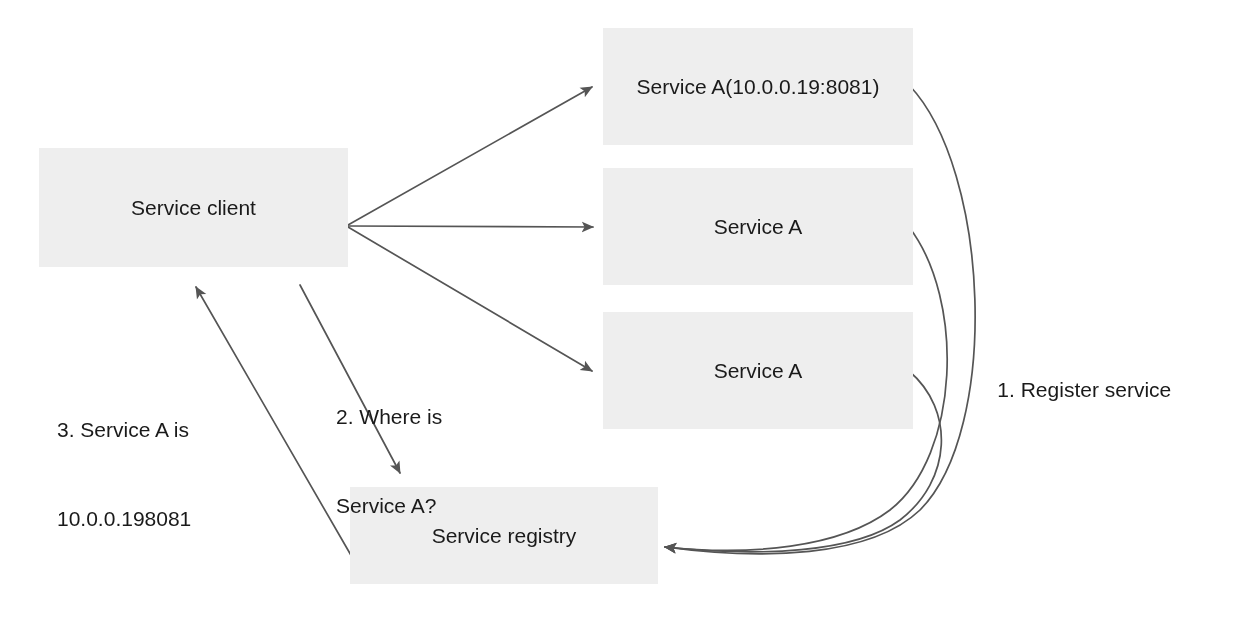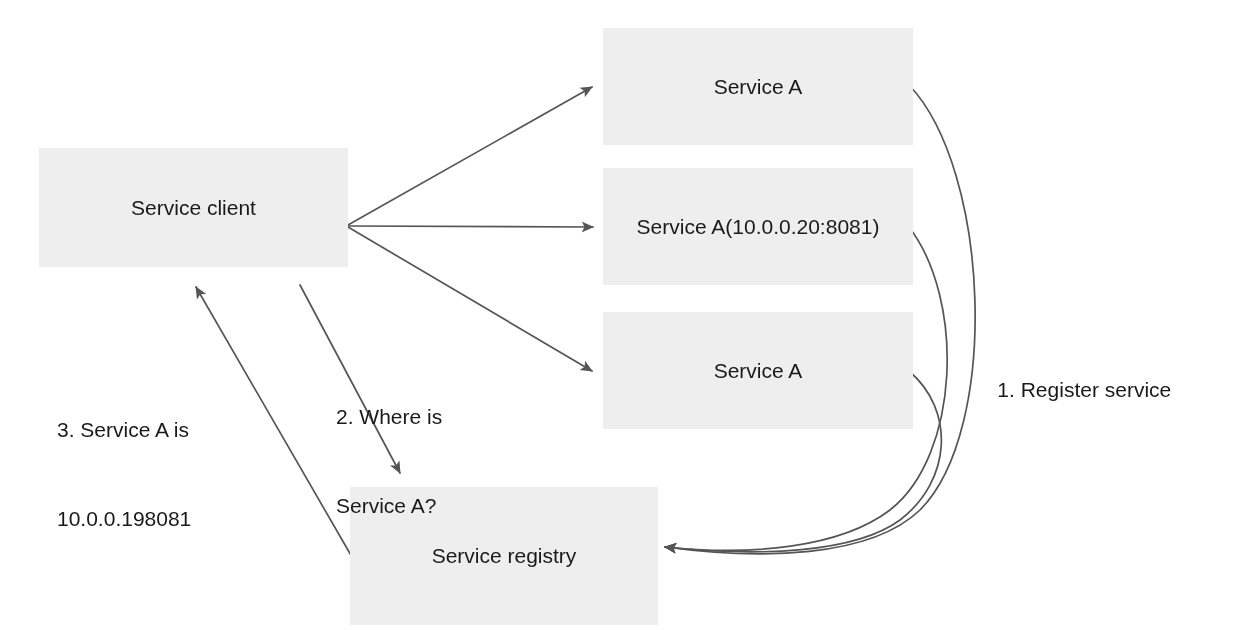--- a/index.html
+++ b/index.html
@@ -47,21 +47,21 @@
     font-size: 21px;
     line-height: 1.42;
     color: #1a1a1a;
     white-space: pre;
   }
   
   #node-client   { left: 39px;  top: 148px; width: 309px; height: 119px; }
   #node-svc-1    { left: 603px; top: 28px;  width: 310px; height: 117px; }
   #node-svc-2    { left: 603px; top: 168px; width: 310px; height: 117px; }
   #node-svc-3    { left: 603px; top: 312px; width: 310px; height: 117px; }
-  #node-registry { left: 350px; top: 487px; width: 308px; height: 138px; }
+  #node-registry { left: 350px; top: 487px; width: 308px; height: 97px; }
 
   #cap-register { left: 974px; top: 345px; }
   #cap-where    { left: 336px; top: 342px; }
   #cap-located  { left: 57px;  top: 355px; }
 </style>
 </head>
 <body>
 
 <div id="canvas">
 
@@ -89,25 +89,25 @@
       <path d="M 909 371 C 955 410, 952 480, 900 520 C 855 553, 760 557, 665 547" marker-end="url(#arrowEnd)"></path>
     </g>
   </svg>
 
   <div class="node" id="node-client">
     <span class="ln">Service client</span>
   </div>
 
   <div class="node" id="node-svc-1">
     <span class="ln">Service A</span>
+    <span class="ln">(10.0.0.19:8081)</span>
   </div>
 
   <div class="node" id="node-svc-2">
     <span class="ln">Service A</span>
-    <span class="ln">(10.0.0.20:8081)</span>
   </div>
 
   <div class="node" id="node-svc-3">
     <span class="ln">Service A</span>
   </div>
 
   <div class="node" id="node-registry">
     <span class="ln">Service registry</span>
   </div>
 

